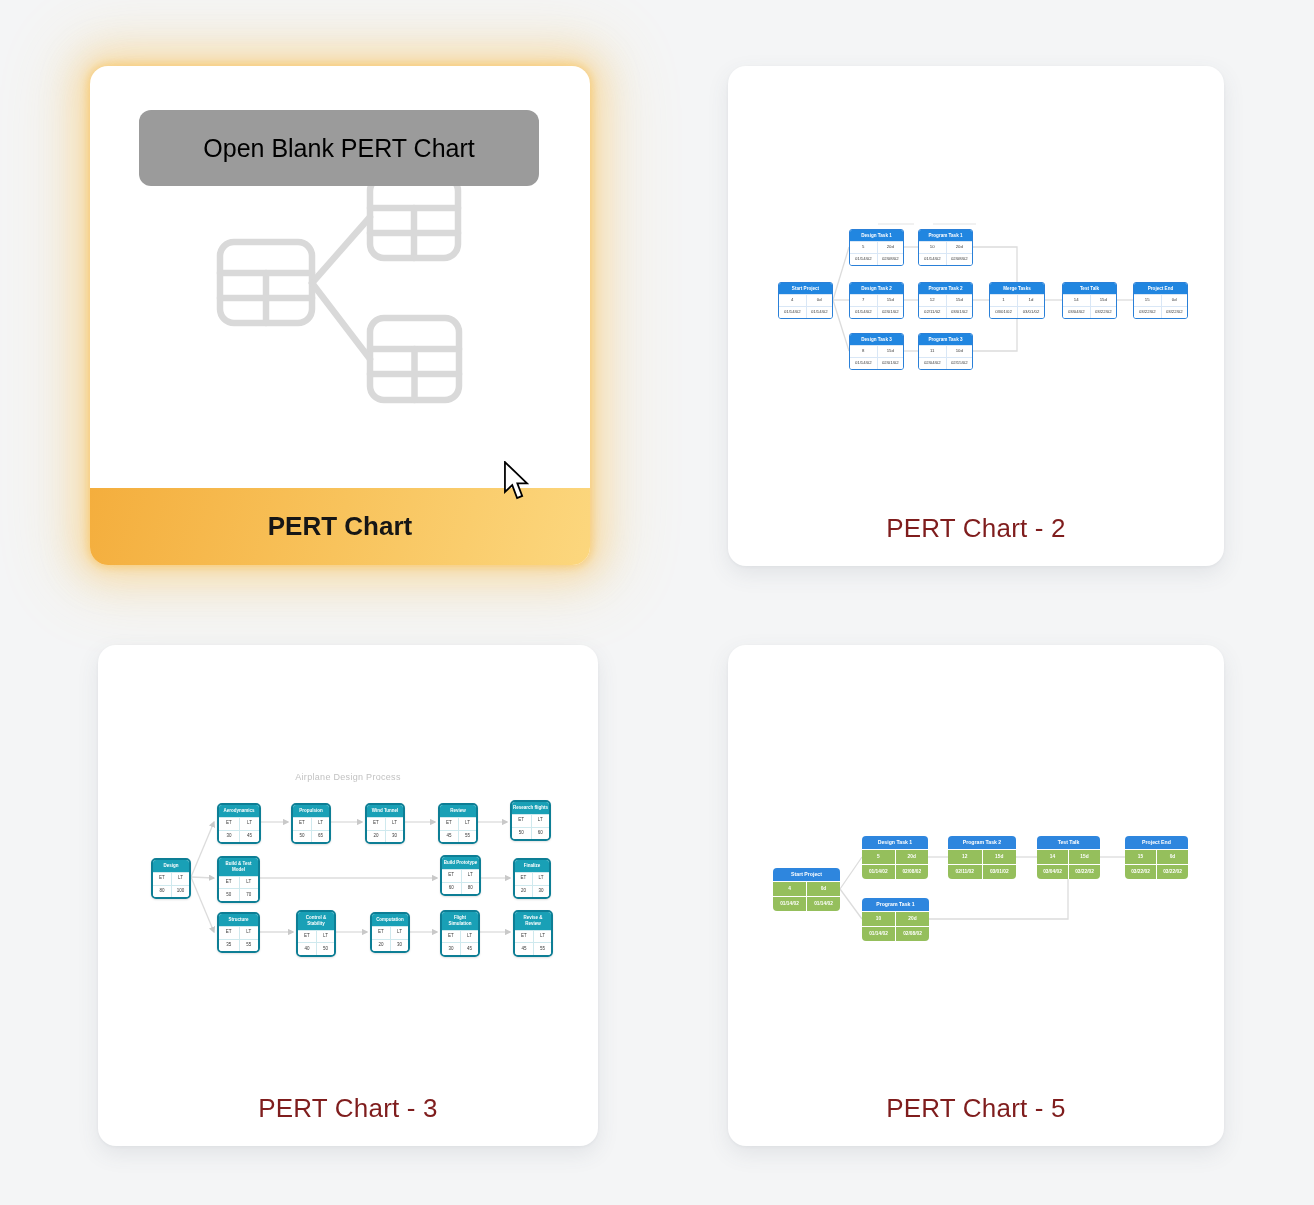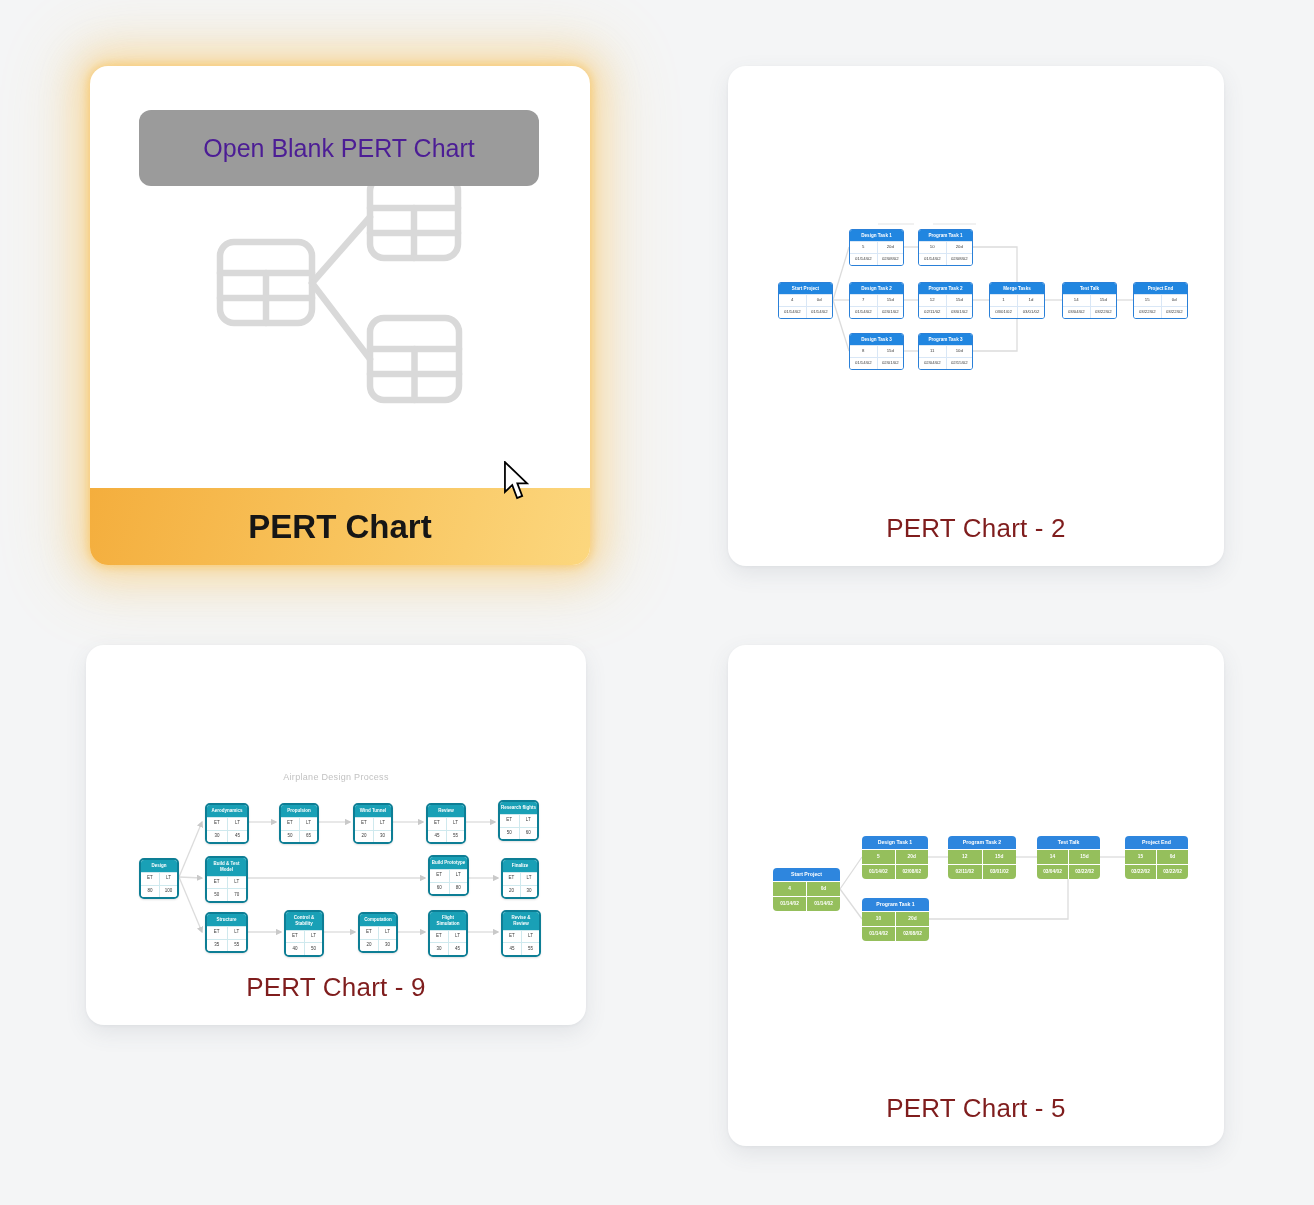--- a/index.html
+++ b/index.html
@@ -22,35 +22,35 @@
   .card-blank{
     left:90px;top:66px;width:500px;height:499px;
     box-shadow:
       0 0 10px 2px rgba(250,188,70,.55),
       0 0 34px 14px rgba(250,188,70,.34),
       0 0 68px 28px rgba(250,188,70,.16);
   }
   .overlay-btn{
     position:absolute;left:49px;top:44px;width:400px;height:76px;
     background:#9b9b9b;border:none;border-radius:12px;
-    color:#4c1d95;font-size:25px;font-weight:500;
+    color:#000000;font-size:25px;font-weight:500;
     font-family:"Liberation Sans", sans-serif;
     cursor:pointer;z-index:3;
   }
   .blank-icon{position:absolute;left:125px;top:105px;z-index:1;}
   .blank-footer{
     position:absolute;left:0;bottom:0;width:100%;height:77px;
     background:linear-gradient(105deg,#f4ae3d 0%,#f8c35c 50%,#fcd77e 100%);
     border-radius:0 0 18px 18px;
     display:flex;align-items:center;justify-content:center;
   }
-  .blank-title{font-size:33px;font-weight:700;color:#161616;}
+  .blank-title{font-size:26px;font-weight:700;color:#161616;}
   
   #card-pert2{left:728px;top:66px;width:496px;height:500px;}
-  #card-pert3{left:86px;top:645px;width:500px;height:380px;}
+  #card-pert3{left:98px;top:645px;width:500px;height:501px;}
   #card-pert4{left:728px;top:645px;width:496px;height:501px;}
   .card-title{
     position:absolute;left:0;right:0;bottom:22px;
     text-align:center;font-size:26px;font-weight:500;color:#7f1d1d;
     letter-spacing:.2px;
   }
   .chart{position:absolute;left:0;top:0;right:0;bottom:0;}
   .chart svg.edges{position:absolute;left:0;top:0;}
   .chart polyline{fill:none;stroke:#dcdcdc;stroke-width:1.3px;}
   .chart polyline.faint{stroke:#ececec;stroke-width:1.6px;}
@@ -362,21 +362,21 @@
         <div class="n3" style="left: 415px; top: 265px; width: 40px;">
           <div class="n3h">Revise &amp; Review</div>
           <div class="n3g">
             <span>ET</span>
             <span>LT</span>
             <span>45</span>
             <span>55</span>
           </div>
         </div>
       </div>
-    <div class="card-title">PERT Chart - 9</div>
+    <div class="card-title">PERT Chart - 3</div>
   </div>
 
   <div class="card card-white" id="card-pert4">
     <div class="chart">
         <svg class="edges" width="496" height="501">
           <polyline points="112,244 134,212"></polyline>
           <polyline points="112,244 134,274"></polyline>
           <polyline points="200,212 220,212"></polyline>
           <polyline points="288,212 309,212"></polyline>
           <polyline points="372,212 397,212"></polyline>

